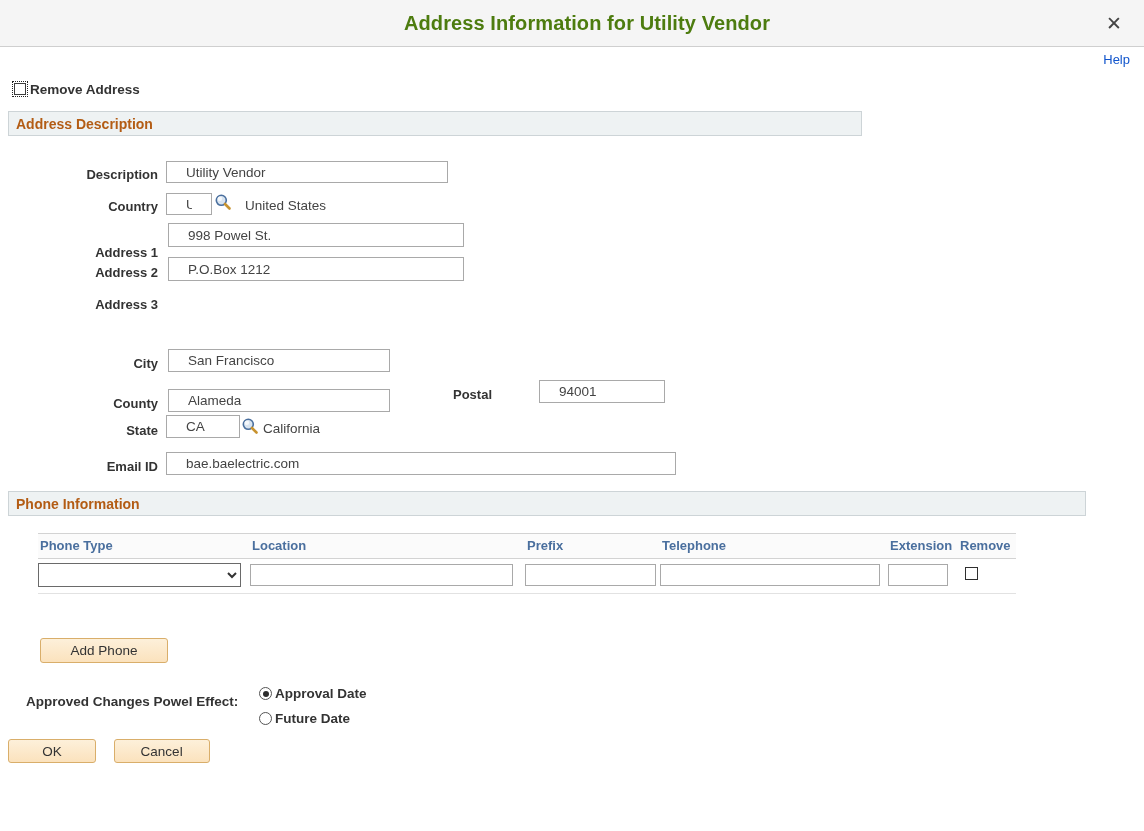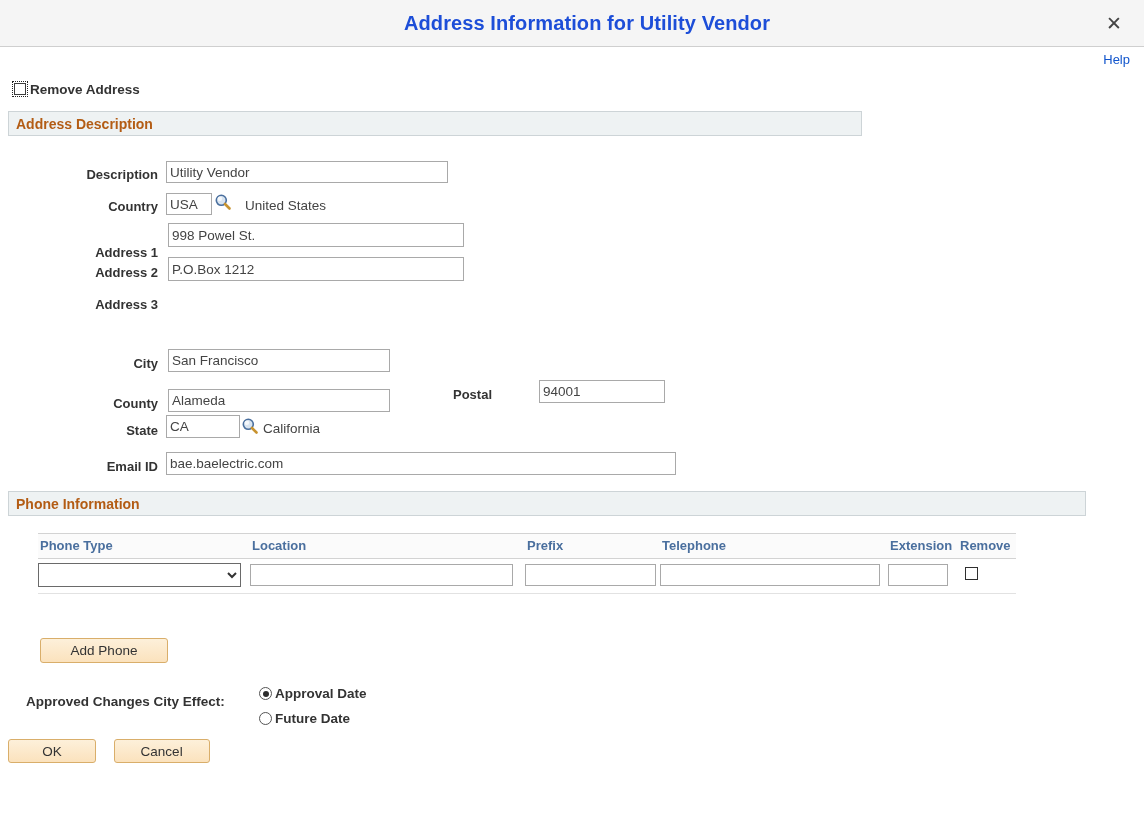--- a/index.html
+++ b/index.html
@@ -23,21 +23,21 @@
     height: 46px;
     background: #f5f5f5;
     border-bottom: 1px solid #cfcfcf;
     display: flex;
     align-items: center;
     justify-content: center;
   }
   .titlebar-title {
     font-size: 20px;
     font-weight: bold;
-    color: #1d4ed8;
+    color: #4d7c0f;
     letter-spacing: 0.1px;
     margin-left: 30px;
   }
   .close-btn {
     position: absolute;
     right: 22px;
     top: 50%;
     transform: translateY(-50%);
     font-size: 19px;
     color: #444444;
@@ -113,21 +113,21 @@
     color: #333333;
     text-align: right;
     white-space: nowrap;
   }
   .ftext {
     border: 1px solid #a9a9a9;
     background: #ffffff;
     font-family: "Liberation Sans", sans-serif;
     font-size: 13.5px;
     color: #444444;
-    padding: 1px 3px;
+    padding: 1px 19px;
     box-sizing: border-box;
     height: 22px;
     outline: none;
   }
   .sidetext {
     font-size: 13.5px;
     color: #444444;
     white-space: nowrap;
   }
 
@@ -412,21 +412,21 @@
       </tr>
     </tbody>
   </table>
 </div>
 
 
 <button class="pt-button" id="add-phone-button">Add Phone</button>
 
 
 <div class="approved-wrap">
-  <span class="approved-label">Approved Changes City Effect:</span>
+  <span class="approved-label">Approved Changes Powel Effect:</span>
 
   <div class="radio-opt" style="top:1px;">
     <span class="radio-circle checked"></span>
     <span class="radio-label">Approval Date</span>
   </div>
 
   <div class="radio-opt" style="top:26px;">
     <span class="radio-circle"></span>
     <span class="radio-label">Future Date</span>
   </div>

